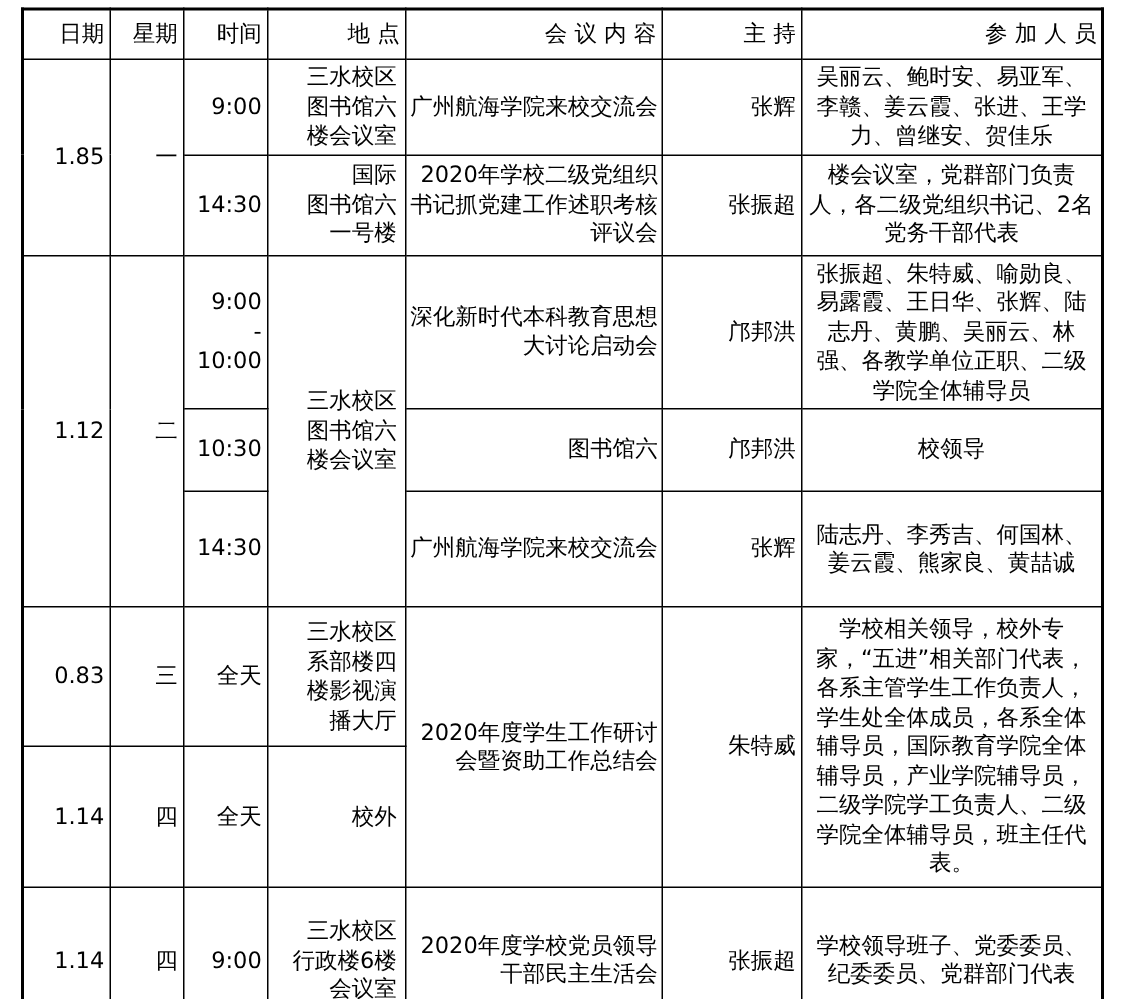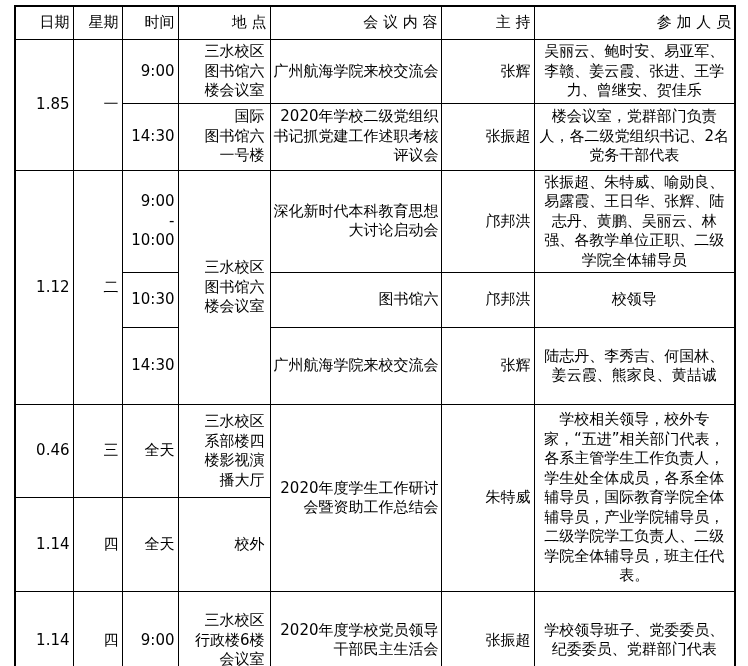--- a/index.html
+++ b/index.html
@@ -115,21 +115,21 @@
   </tr>
 
   <tr class="h77">
     <td class="time pre">14:30</td>
     <td class="content">广州航海学院来校交流会</td>
     <td class="host">张辉</td>
     <td class="participants">陆志丹、李秀吉、何国林、姜云霞、熊家良、黄喆诚</td>
   </tr>
 
   <tr class="h93">
-    <td class="date">0.46</td>
+    <td class="date">0.83</td>
     <td class="weekday">三</td>
     <td class="time pre">全天</td>
     <td class="place pre">三水校区
 系部楼四
 楼影视演
 播大厅</td>
     <td rowspan="2" class="content">2020年度学生工作研讨会暨资助工作总结会</td>
     <td rowspan="2" class="host">朱特威</td>
     <td rowspan="2" class="participants">学校相关领导，校外专家，“五进”相关部门代表，各系主管学生工作负责人，学生处全体成员，各系全体辅导员，国际教育学院全体辅导员，产业学院辅导员，二级学院学工负责人、二级学院全体辅导员，班主任代表。</td>
   </tr>

